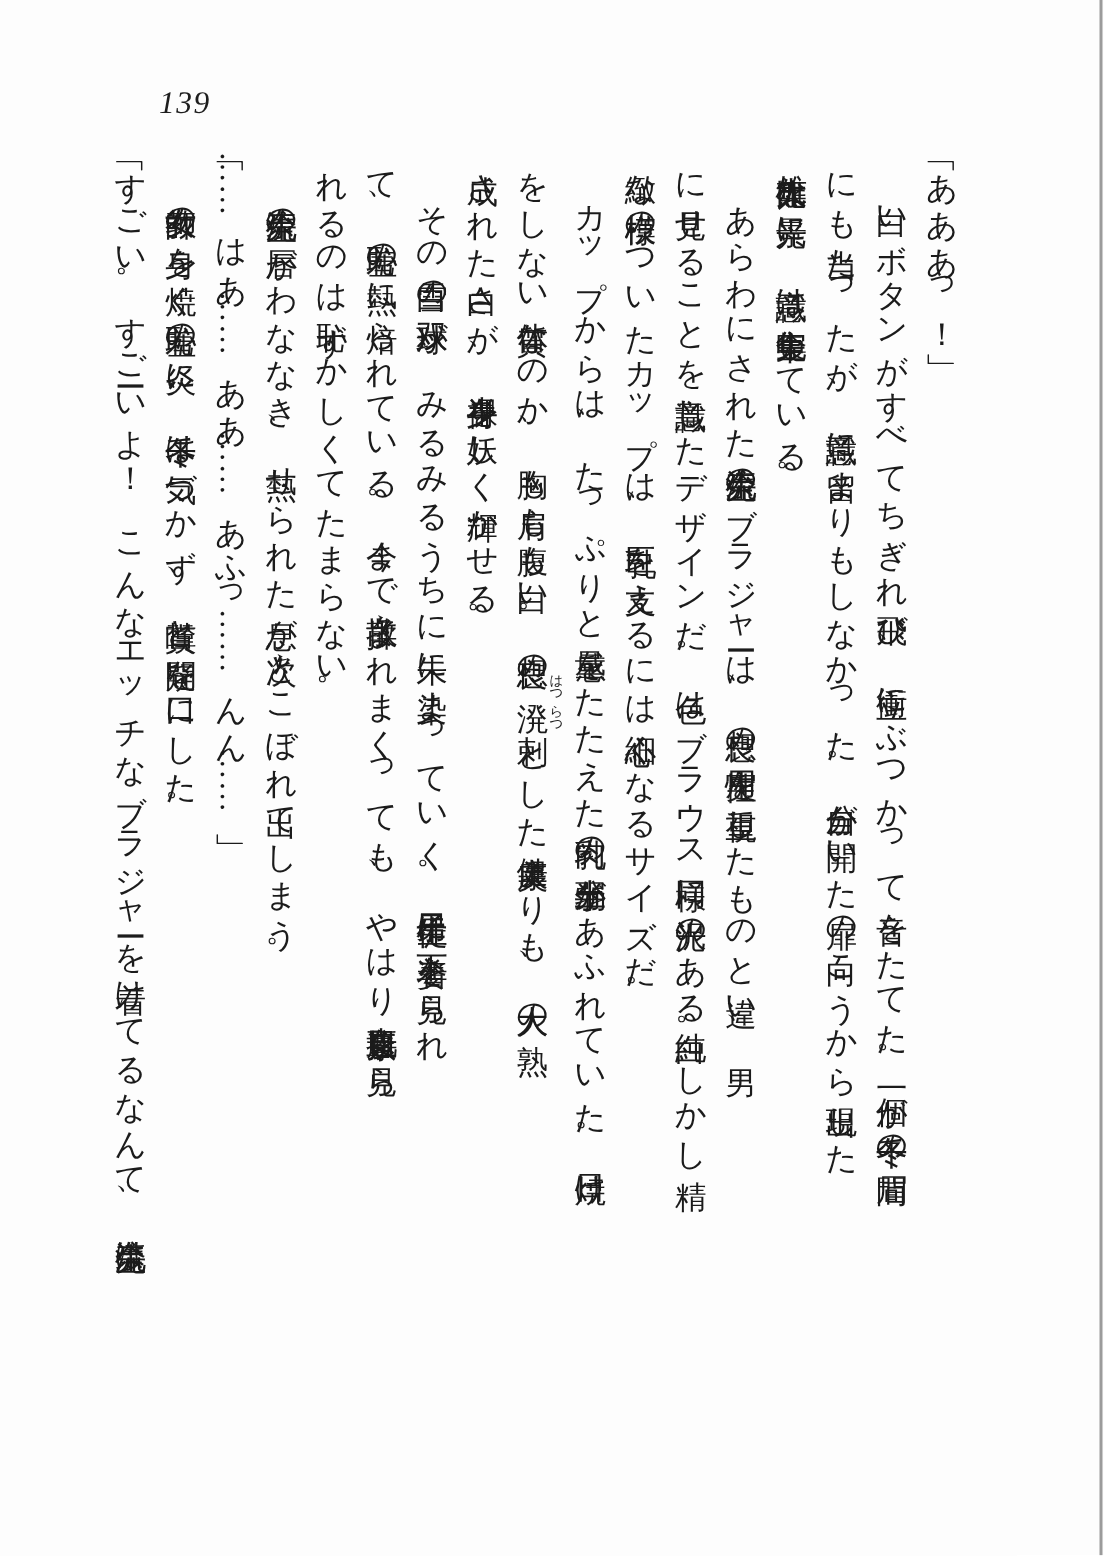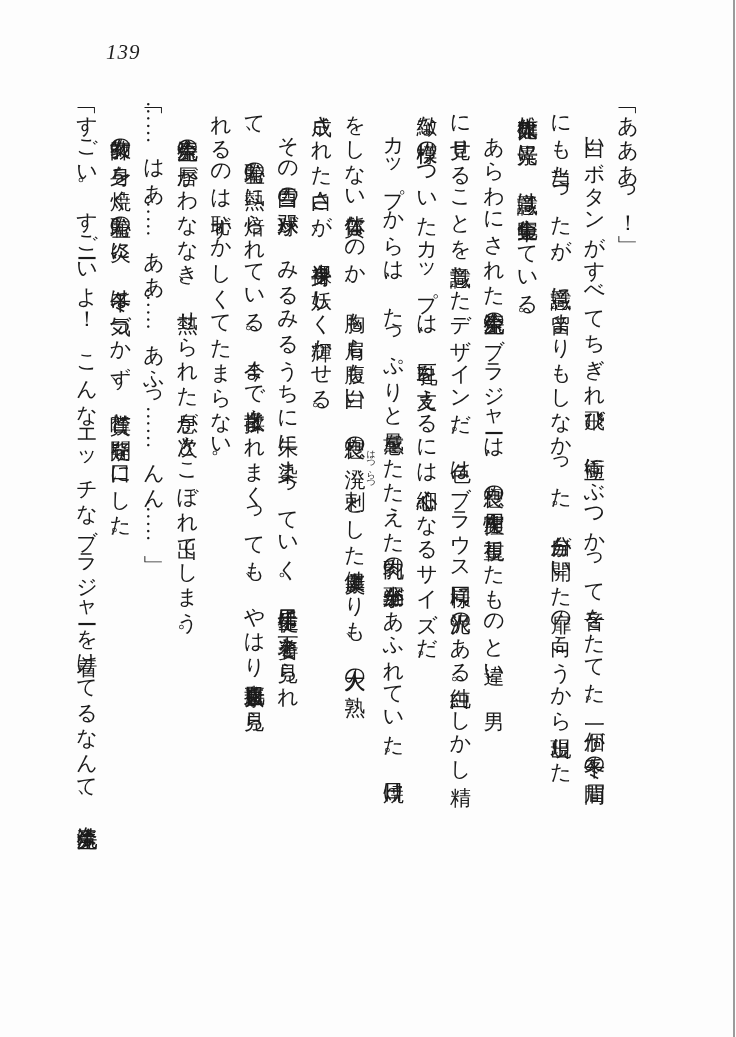--- a/index.html
+++ b/index.html
@@ -19,21 +19,21 @@
     position: absolute;
     top: 0;
     right: 1px;
     width: 2px;
     height: 1037px;
     background: #9b9b9b;
   }
   .pagenum {
     position: absolute;
     left: 106px;
-    top: 40px;
+    top: 56px;
     font-size: 21px;
     font-style: italic;
     letter-spacing: 1px;
     color: #1e1e1e;
   }
   .text-block {
     position: absolute;
     top: 100px;
     right: 92px;
     height: 840px;

